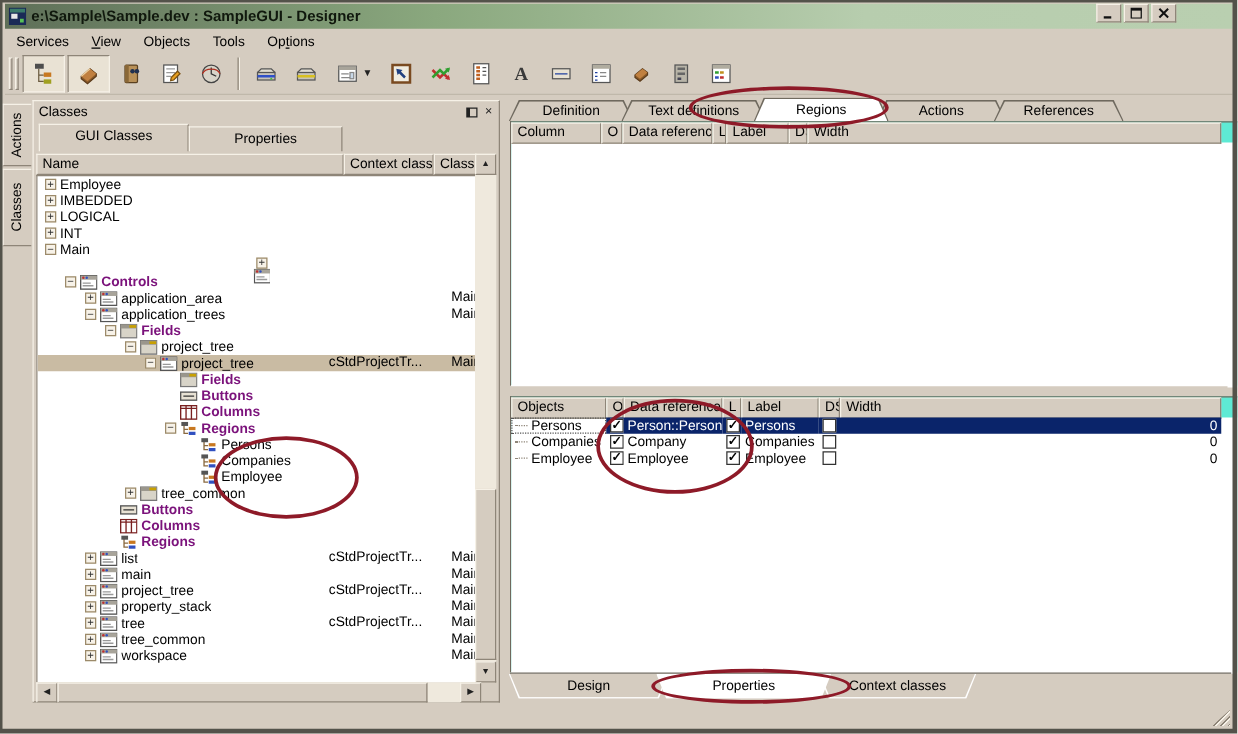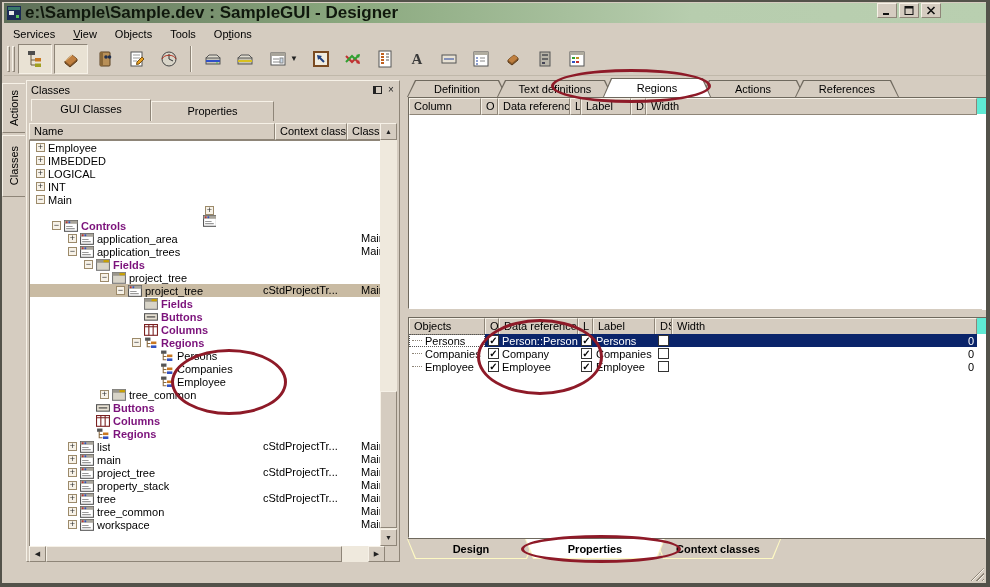--- a/index.html
+++ b/index.html
@@ -9,21 +9,21 @@
     font-family:"Liberation Sans",sans-serif;font-size:11px;color:#000;
     overflow:hidden;
   }
   .frame{position:absolute;inset:0;border:2px solid #53524a;border-right-width:4px;border-bottom-width:4px;pointer-events:none;z-index:55;}
   .raised{border:1px solid;border-color:#f6f1e7 #8e8578 #8e8578 #f6f1e7;}
   
   .titlebar{position:absolute;left:4px;top:3px;width:982px;height:20px;
     background:linear-gradient(90deg,#5e6f58 0%,#8aa87e 35%,#b7cdae 70%,#b9cfb0 100%);
     display:flex;align-items:center;padding:0 3px;}
   .title-icon{width:14px;height:14px;margin-right:4px;flex:0 0 auto;}
-  .title-text{font-weight:bold;font-size:17px;color:#10180d;white-space:nowrap;}
+  .title-text{font-weight:bold;font-size:12px;color:#10180d;white-space:nowrap;}
   .winbtns{position:absolute;left:877px;top:3px;display:flex;gap:2px;}
   .winbtn{width:20px;height:15px;background:#d5ccc0;display:flex;align-items:center;justify-content:center;}
   .winbtn svg{width:10px;height:9px;}
   
   .menubar{position:absolute;left:4px;top:25px;width:982px;height:17px;display:flex;align-items:center;}
   .menu-item{padding:1px 9px;cursor:default;}
   .menu-item u{text-decoration:underline;}
   
   .toolbar{position:absolute;left:4px;top:42px;width:982px;height:34px;display:flex;align-items:center;border-bottom:1px solid #c0b8aa;}
   .tb-grip{width:3px;height:26px;border:1px solid;border-color:#f6f1e7 #8e8578 #8e8578 #f6f1e7;margin:0 2px 0 3px;}
@@ -65,21 +65,21 @@
   .vscroll{position:absolute;right:2px;top:42px;width:17px;height:423px;background:#efe9dd;}
   .sbtn{position:absolute;left:0;width:17px;height:17px;background:#d5ccc0;border:1px solid;border-color:#f6f1e7 #8e8578 #8e8578 #f6f1e7;font-size:7px;text-align:center;line-height:15px;color:#222;}
   .vthumb{position:absolute;left:0;width:17px;background:#d5ccc0;border:1px solid;border-color:#f6f1e7 #8e8578 #8e8578 #f6f1e7;}
   .hscroll{position:absolute;left:2px;top:465px;width:356px;height:16px;background:#efe9dd;}
   .hscroll .sbtn{height:16px;line-height:14px;}
   .hthumb{position:absolute;top:0;height:16px;background:#d5ccc0;border:1px solid;border-color:#f6f1e7 #8e8578 #8e8578 #f6f1e7;}
   
   .rtabs{position:absolute;left:408px;top:79px;width:577px;height:18px;display:flex;align-items:flex-end;padding-left:4px;}
   .tab-outer{height:17px;margin:0 -5px;position:relative;}
   .tab-outer.top{clip-path:polygon(8px 0,calc(100% - 8px) 0,100% 100%,0 100%);background:#6f695e;padding:1px 1px 0 1px;}
-  .tab-outer.bottom{clip-path:polygon(0 0,100% 0,calc(100% - 8px) 100%,8px 100%);background:#fef9c3;padding:0 1px 1px 1px;font-weight:bold;}
+  .tab-outer.bottom{clip-path:polygon(0 0,100% 0,calc(100% - 8px) 100%,8px 100%);background:#ffffff;padding:0 1px 1px 1px;}
   .tab-inner{height:100%;display:flex;align-items:center;justify-content:center;background:#d5ccc0;}
   .tab-outer.top .tab-inner{clip-path:polygon(8px 0,calc(100% - 8px) 0,100% 100%,0 100%);}
   .tab-outer.bottom .tab-inner{clip-path:polygon(0 0,100% 0,calc(100% - 8px) 100%,8px 100%);}
   .tab-outer.active{height:19px;z-index:4;}
   .tab-outer.active .tab-inner{background:#fff;}
   .rtable{position:absolute;left:408px;width:604px;background:#5eead4;border:1px solid;border-color:#6f695e #f6f1e7 #f6f1e7 #6f695e;}
   .rt-hdr{display:flex;height:16px;}
   .cell{padding:1px 3px;overflow:hidden;white-space:nowrap;height:13px;display:flex;align-items:center;}
   .rrow{display:flex;height:13px;}
   .rrow.selected .cell.hl{background:#0a246a;color:#fff;}

